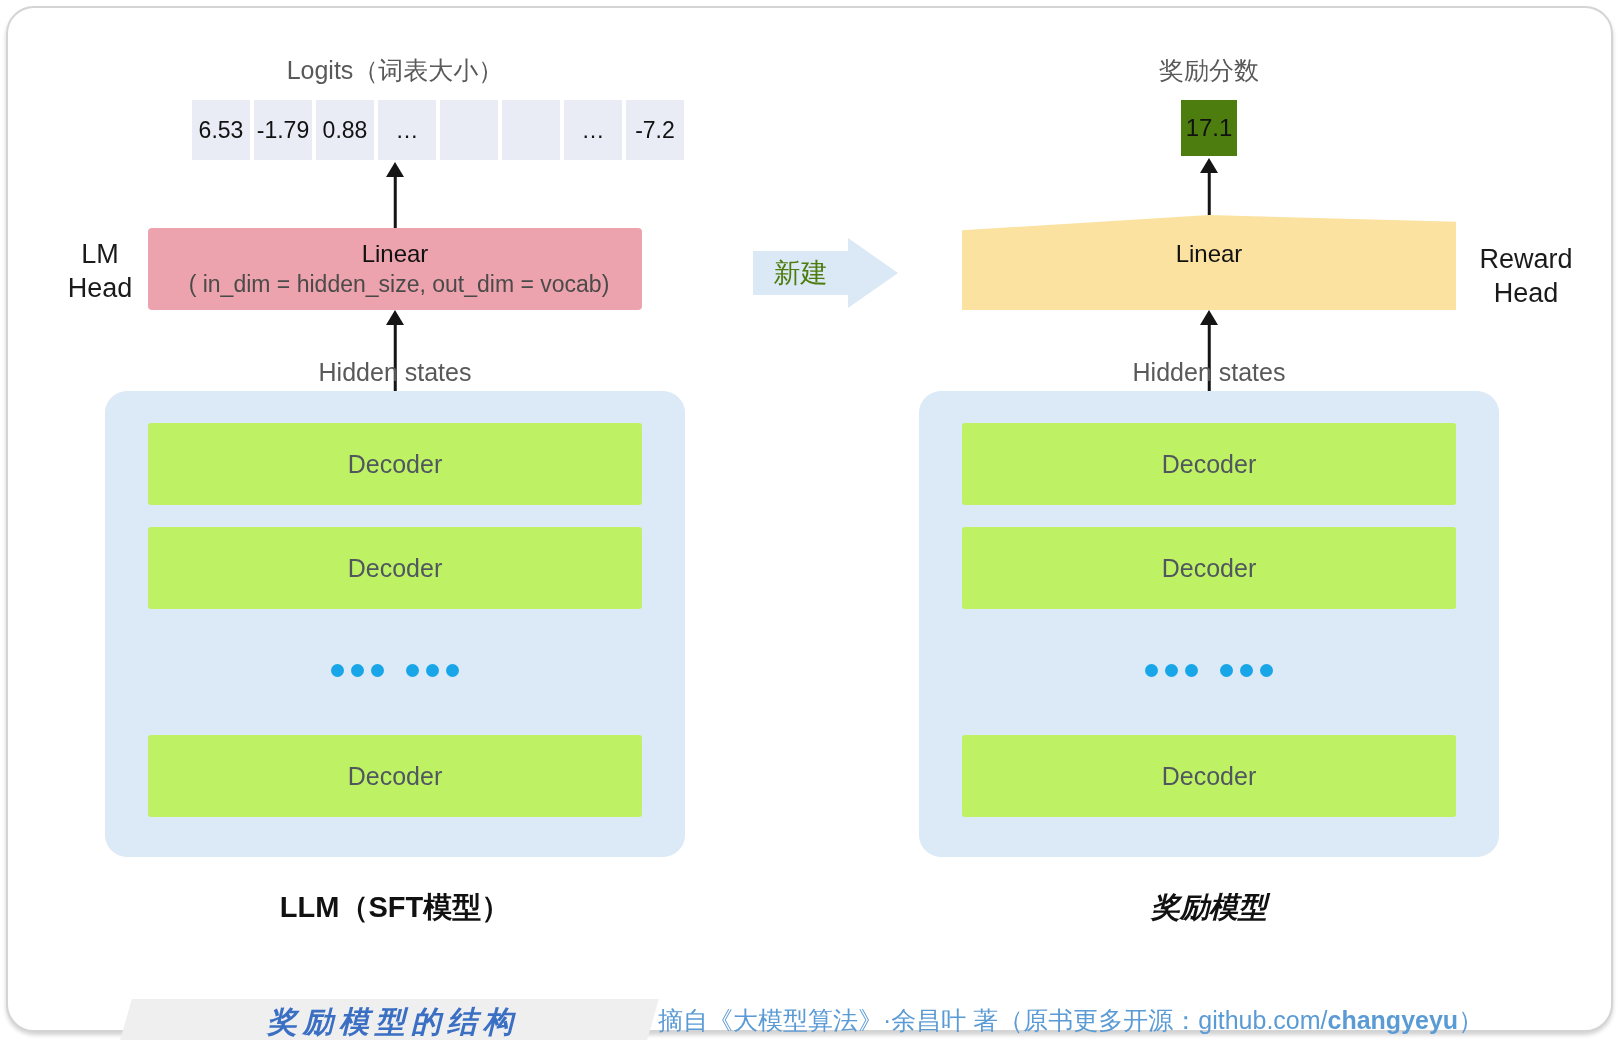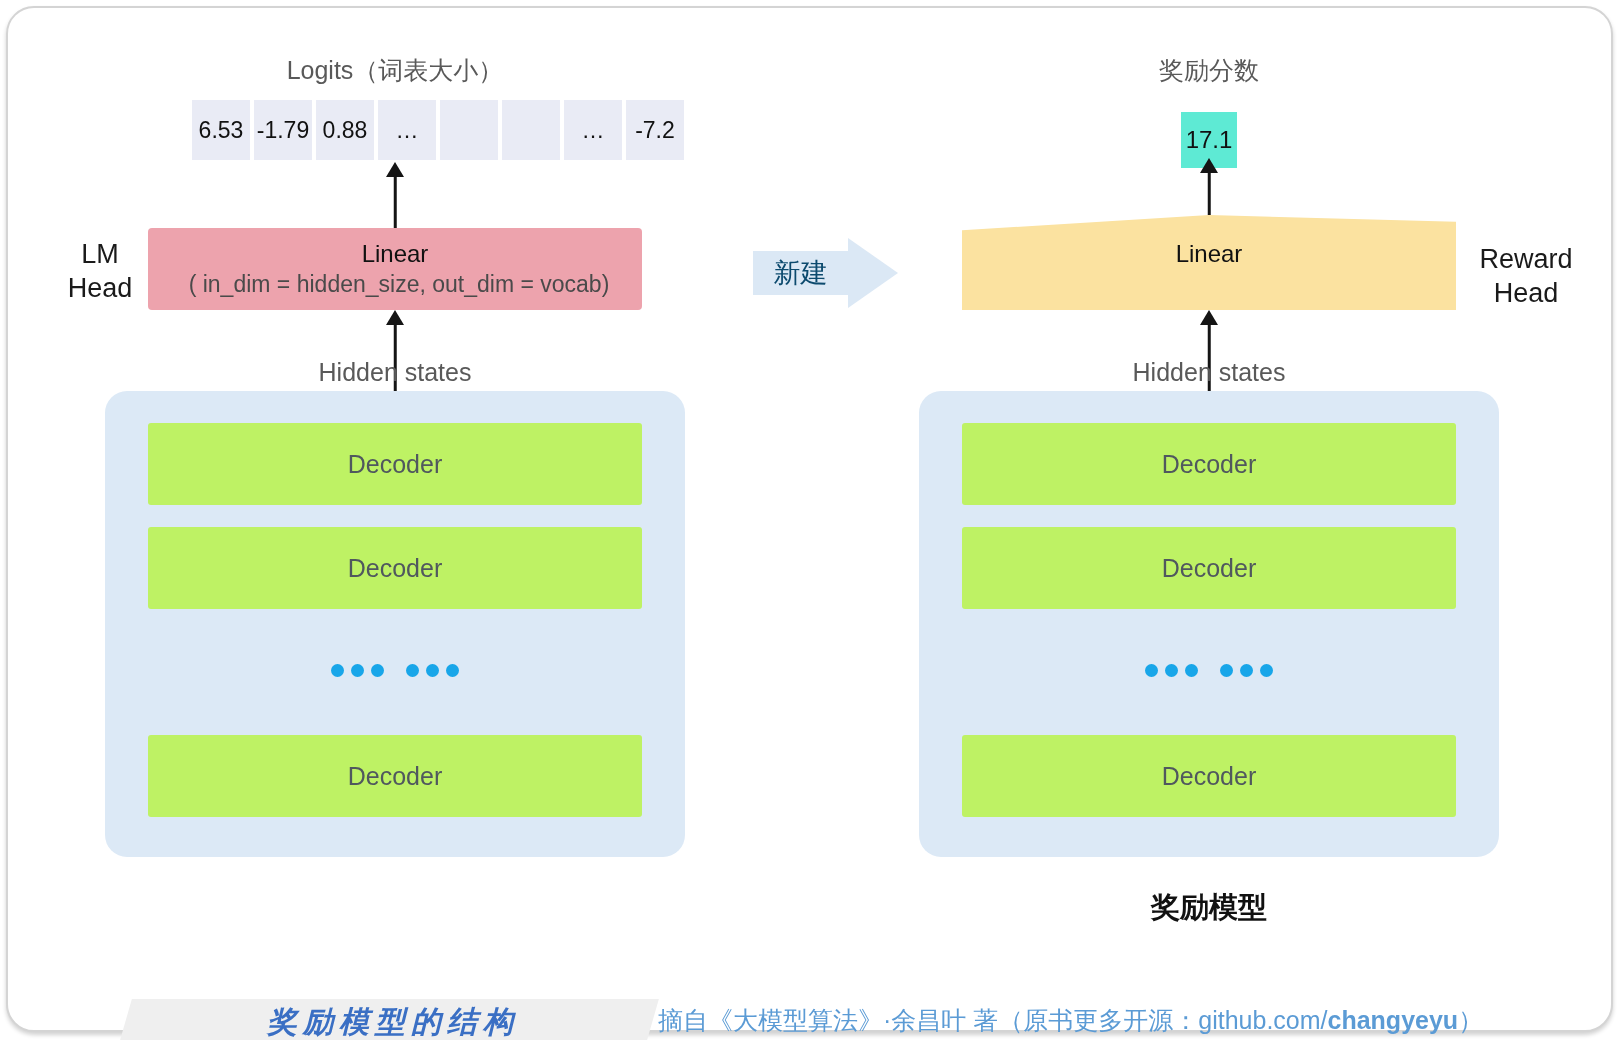--- a/index.html
+++ b/index.html
@@ -7,21 +7,21 @@
         font-family:"Liberation Sans","DejaVu Sans",sans-serif;}
   .card{position:absolute;left:6px;top:6px;width:1603px;height:1022px;background:#fff;
         border:2.5px solid #d4d4d4;border-radius:28px;box-shadow:0 3px 4px rgba(0,0,0,.18);}
 
   .col-title{position:absolute;text-align:center;color:#595959;font-size:25px;}
 
   
   .cells-row{position:absolute;left:140px;top:92px;width:496px;display:flex;gap:4px;padding-left:44px;}
   .cell{width:58px;height:60px;background:#e9ebf5;display:flex;align-items:center;justify-content:center;
         font-size:23px;color:#111;}
-  .score-cell{position:absolute;left:1173px;top:104px;width:56px;height:56px;background:#5eead4;
+  .score-cell{position:absolute;left:1173px;top:92px;width:56px;height:56px;background:#4d7c0f;
         display:flex;align-items:center;justify-content:center;font-size:24px;color:#111;}
 
   
   .varrow{position:absolute;width:18px;}
   .varrow .shaft{position:absolute;left:50%;transform:translateX(-50%);width:2.5px;top:11px;bottom:0;background:#151515;}
   .varrow .head{position:absolute;left:50%;transform:translateX(-50%);top:0;width:0;height:0;
         border-left:9px solid transparent;border-right:9px solid transparent;border-bottom:15px solid #151515;}
 
   
   .head-label{position:absolute;text-align:center;color:#1a1a1a;font-size:27px;line-height:34px;}
@@ -44,21 +44,21 @@
   .dots{position:absolute;top:656px;width:200px;display:flex;align-items:center;justify-content:center;gap:22px;}
   .dots .grp{display:flex;gap:7px;}
   .dots i{width:13px;height:13px;border-radius:50%;background:#18a6e9;}
 
   .model-label{position:absolute;top:880px;width:494px;text-align:center;font-size:29px;font-weight:bold;color:#111;}
 
   
   .block-arrow{position:absolute;display:flex;align-items:center;}
   .ba-body{width:95px;height:44px;background:#dbe8f5;display:flex;align-items:center;justify-content:center;font-size:27px;}
   .ba-head{width:0;height:0;border-top:35px solid transparent;border-bottom:35px solid transparent;border-left:50px solid #dbe8f5;}
-  .ba-new .ba-body{color:#0c4a6e;}
+  .ba-new .ba-body{color:#4d7c0f;}
   .ba-copy .ba-body{color:#1a1a1a;}
 
   
   .banner{position:absolute;left:118px;top:991px;width:527px;height:41px;background:#efefef;transform:skewX(-16deg);}
   .caption{position:absolute;left:150px;top:994px;width:470px;text-align:center;
         font-family:"Liberation Serif","DejaVu Serif",serif;font-style:italic;font-weight:bold;
         font-size:30px;letter-spacing:6px;color:#3a6fc4;}
   .attribution{position:absolute;left:650px;top:996px;width:940px;font-size:25px;color:#5b9bd5;white-space:nowrap;}
   .attribution b{font-weight:bold;}
 </style>
@@ -112,20 +112,21 @@
           <i></i>
         </span>
       <span class="grp">
           <i></i>
           <i></i>
           <i></i>
         </span>
     </div>
     <div class="decoder" style="left:140px;top:727px;">Decoder</div>
 
+    <div class="model-label" style="left:140px;">LLM（SFT模型）</div>
 
     <div class="block-arrow ba-new" style="left:745px;top:230px;">
       <div class="ba-body">新建</div>
       <div class="ba-head"></div>
     </div>
 
 
     <div class="col-title" style="left:1051px;top:46px;width:300px;">奖励分数</div>
 
     <div class="score-cell">17.1</div>
@@ -160,21 +161,21 @@
           <i></i>
         </span>
       <span class="grp">
           <i></i>
           <i></i>
           <i></i>
         </span>
     </div>
     <div class="decoder" style="left:954px;top:727px;">Decoder</div>
 
-    <div class="model-label" style="left:954px;">奖励模型</div>
+    <div class="model-label" style="left:954px;font-style:italic;">奖励模型</div>
 
     <div class="banner"></div>
     <div class="caption">奖励模型的结构</div>
     <div class="attribution">
       <span>摘自《大模型算法》·余昌叶 著（原书更多开源：github.com/</span><b>changyeyu</b><span>）</span>
     </div>
 
   </div>
 </div>
 

